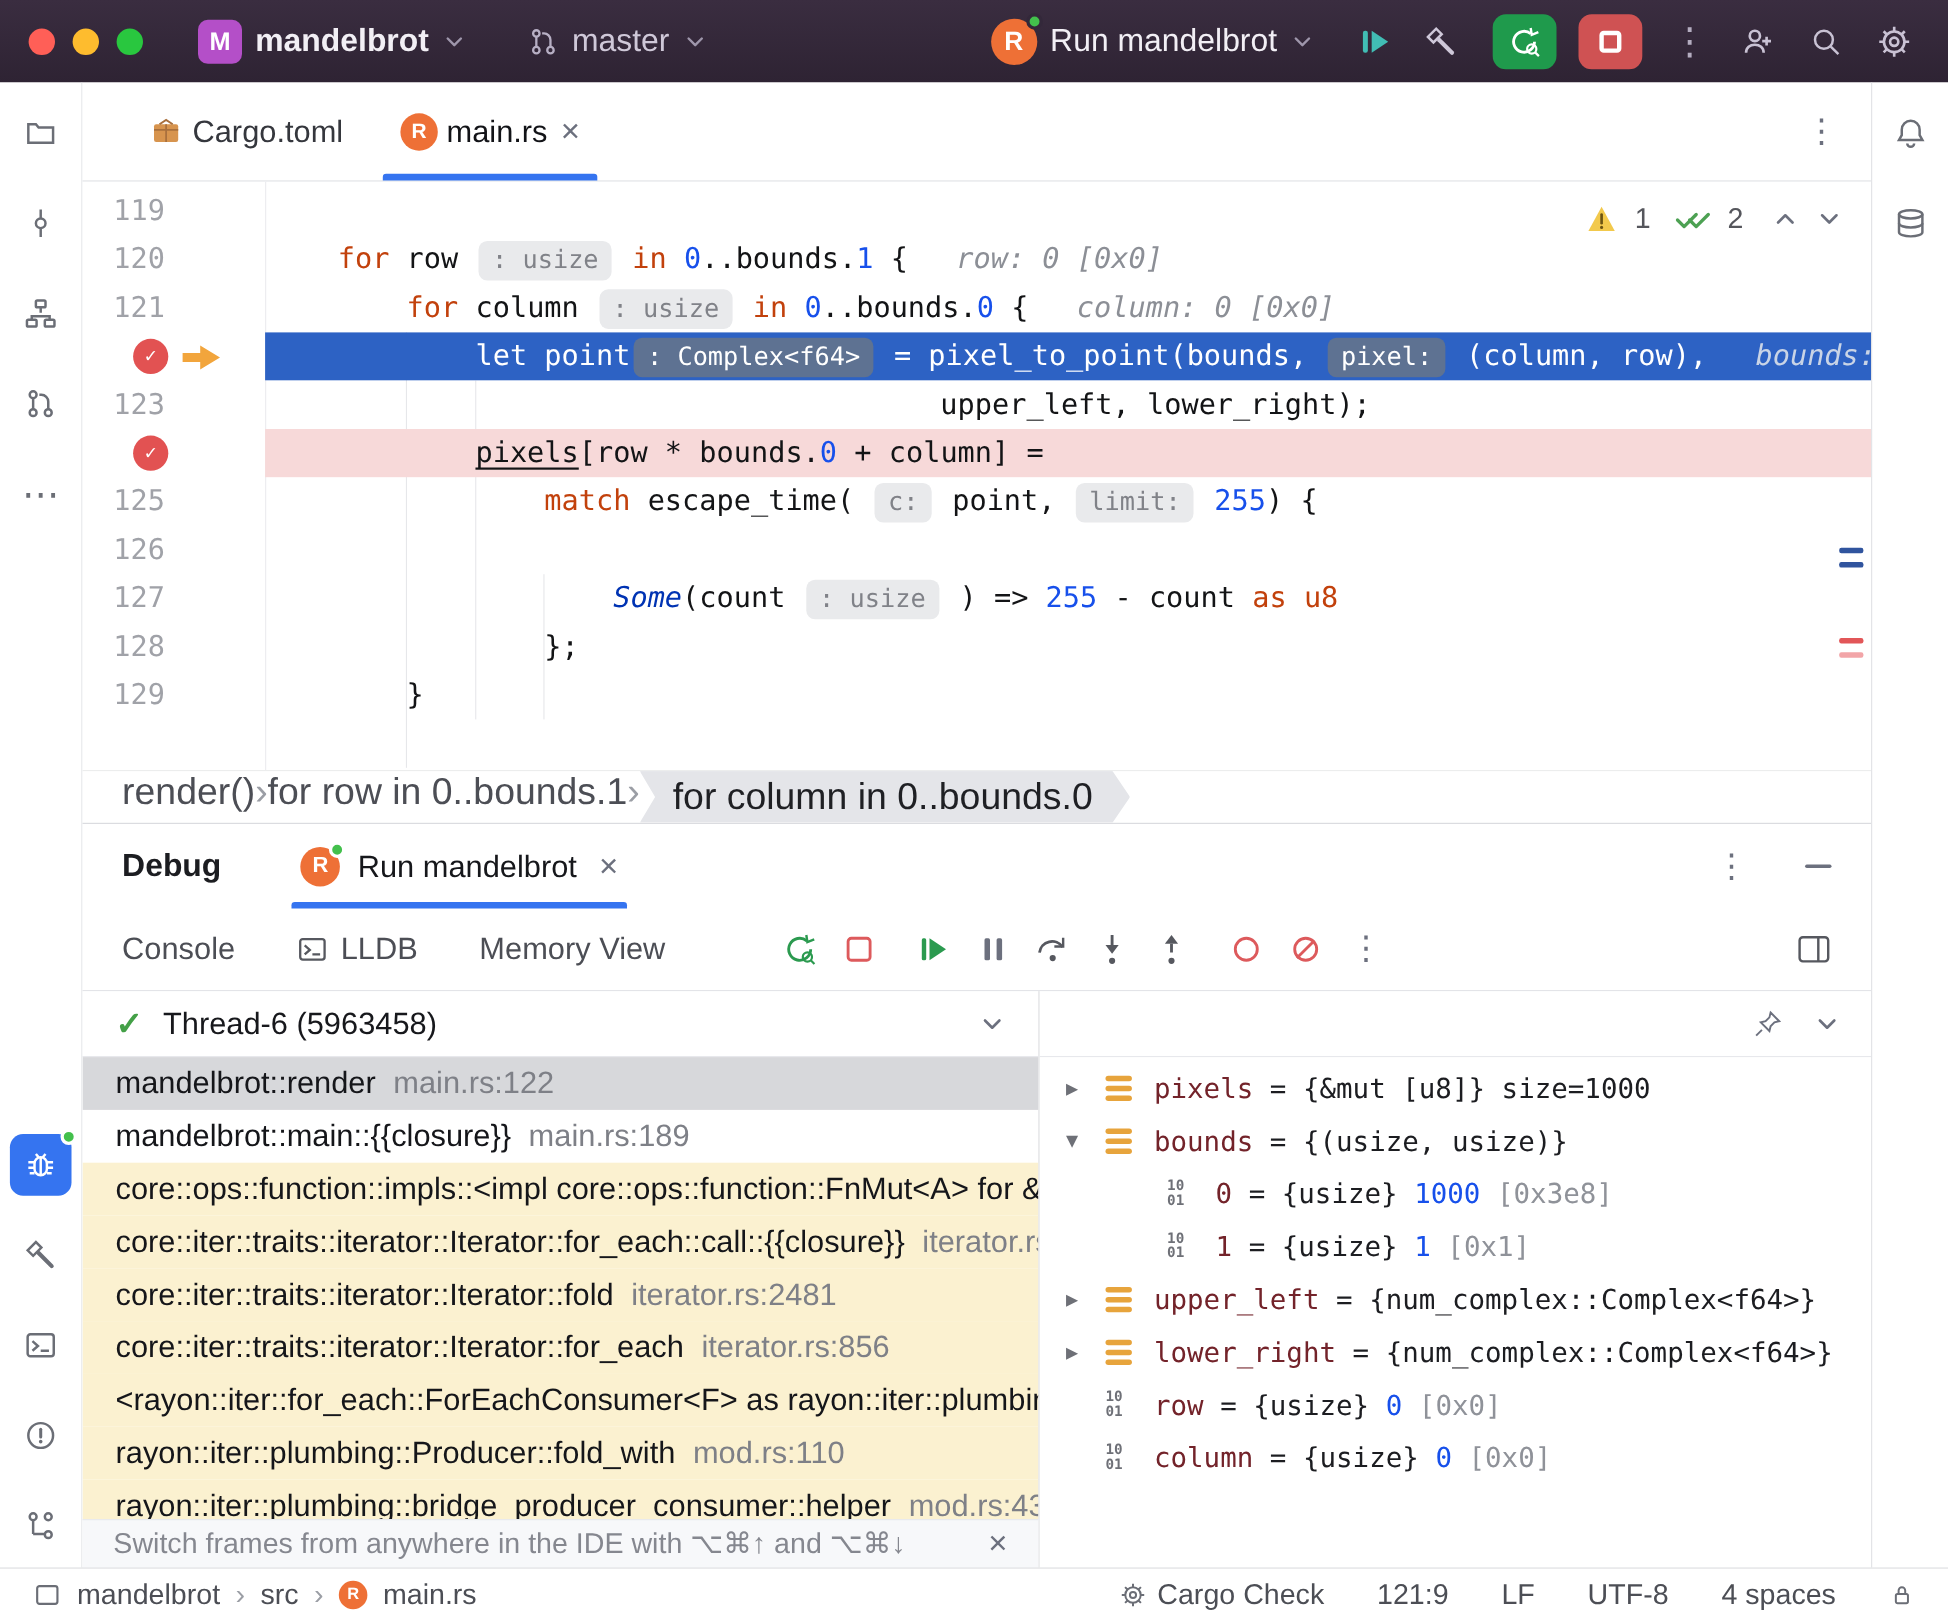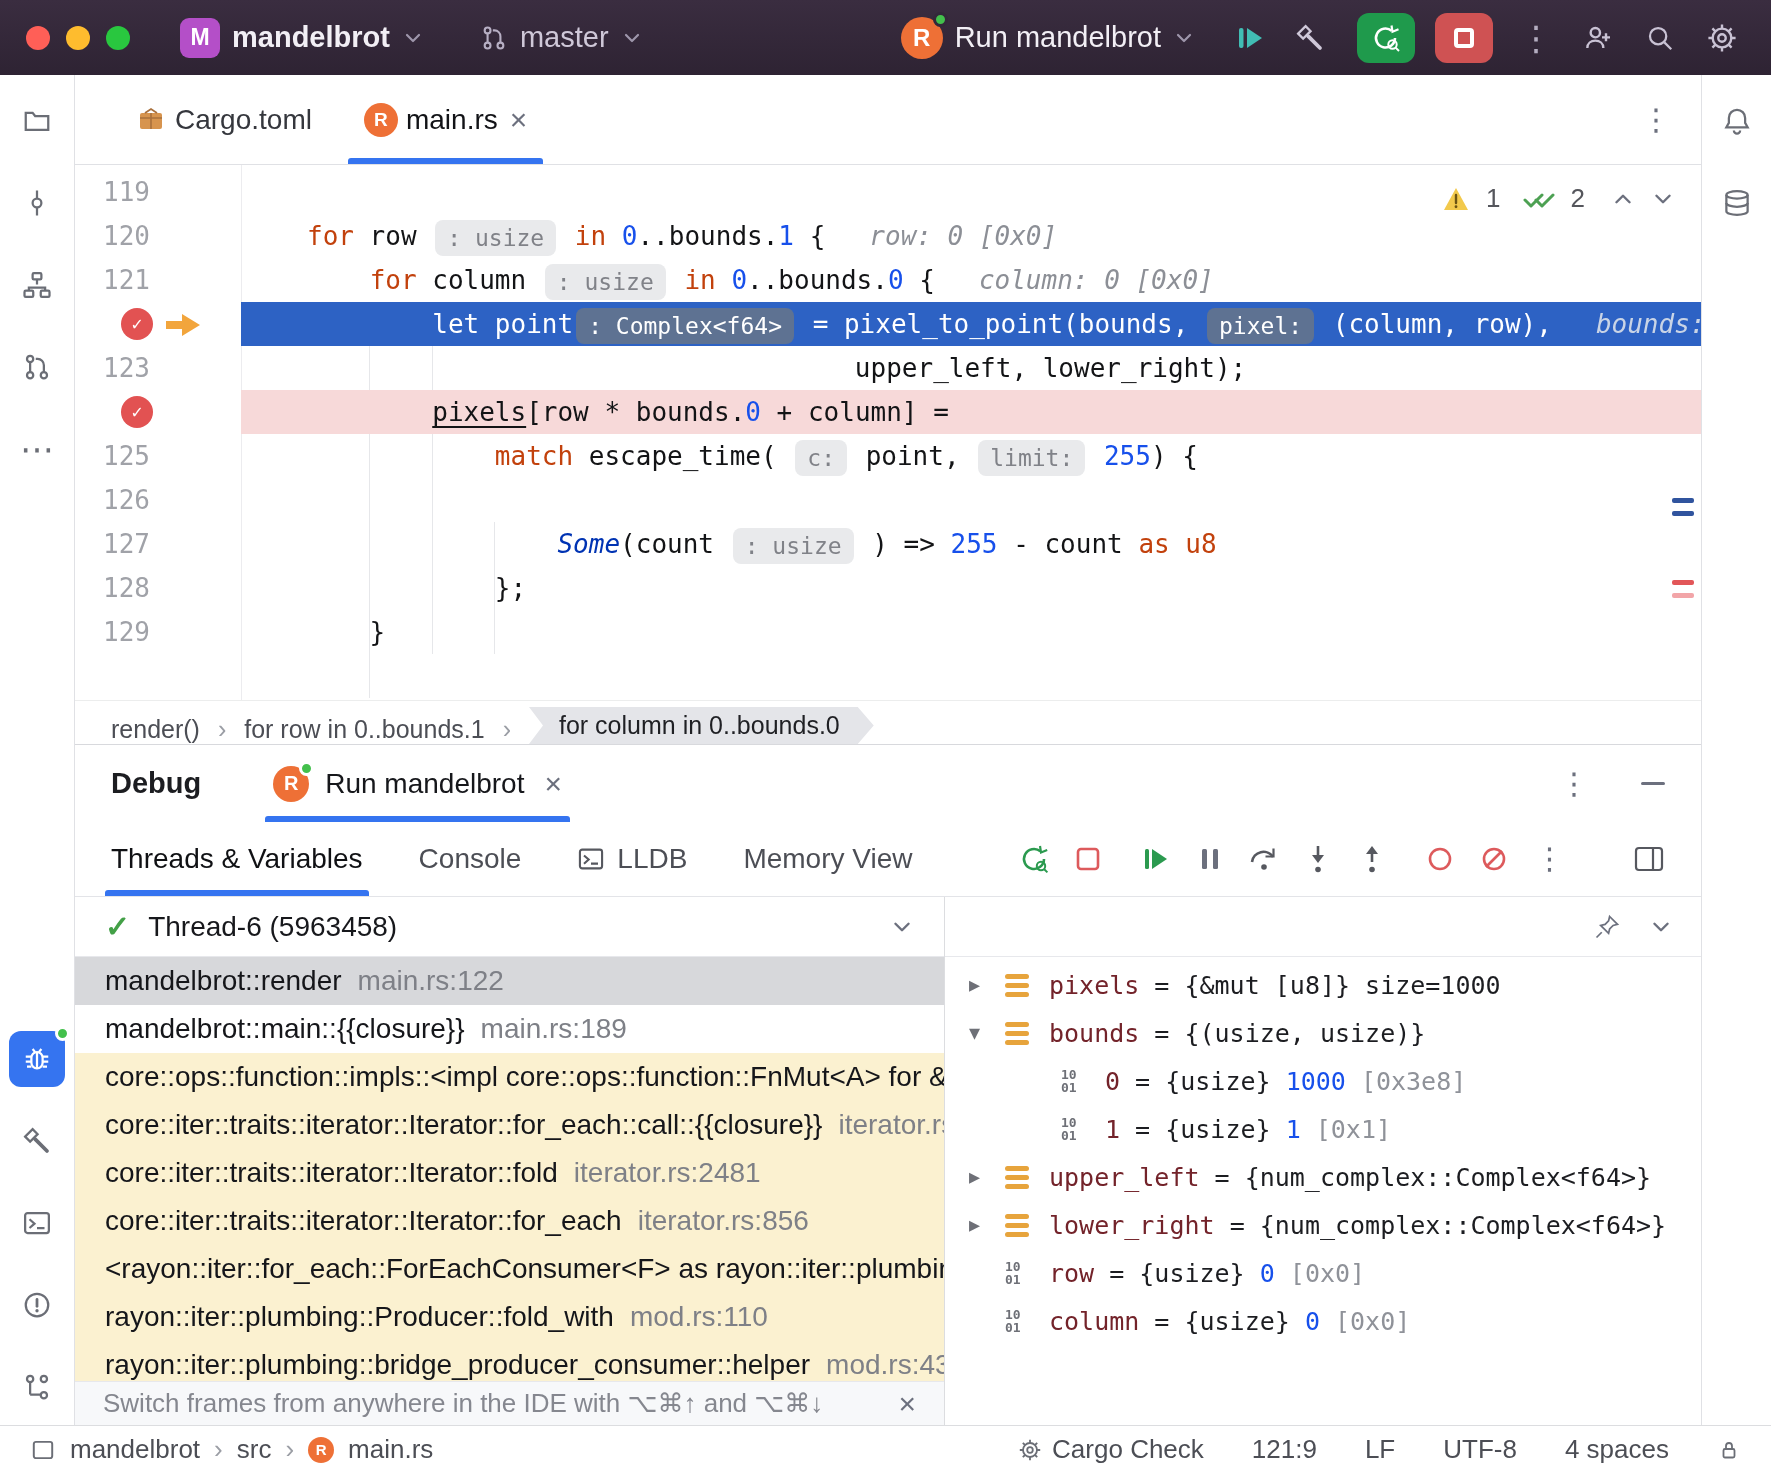--- a/index.html
+++ b/index.html
@@ -70,21 +70,21 @@
 .wv{text-decoration-line:underline;text-decoration-style:wavy;text-decoration-color:#b9bdc4;text-decoration-thickness:1.5px;text-underline-offset:7px}
 .num.wv{text-decoration-line:underline;text-decoration-style:wavy;text-decoration-color:#b9bdc4}
 .pill{display:inline-block;background:#e9eaec;color:#808288;border-radius:8px;padding:0 12px;margin:0 3px;font-size:23px;line-height:36px;vertical-align:middle}
 .bg-exec .pill{background:#5e7292;color:#d6dde8}
 .dhint{font-style:italic;color:#8c8f96;margin-left:44px}
 .bg-exec .dhint{color:#c9d4e6}
 .inspect{position:absolute;top:18px;right:26px;display:flex;align-items:center;gap:16px;font-family:"Liberation Sans",sans-serif;font-size:26px;color:#55565c}
 .mark{position:absolute;right:7px;width:22px;height:5px;border-radius:2px}
 
 
-.crumbs{flex:0 0 44px;display:flex;align-items:flex-end;padding-left:36px;font-size:25px;color:#4c4e55;gap:18px;border-top:1px solid #eceded}
+.crumbs{flex:0 0 44px;display:flex;align-items:flex-start;padding-left:36px;font-size:34px;color:#4c4e55;border-top:1px solid #eceded}
 .crumb-sep{color:#9b9ea5}
 .crumb-last{background:#e4e5e9;color:#1f2024;padding:4px 34px 4px 30px;clip-path:polygon(0 0,calc(100% - 16px) 0,100% 50%,calc(100% - 16px) 100%,0 100%,14px 50%)}
 
 
 .dbg-header{flex:0 0 78px;border-top:1px solid #d8d9dd;display:flex;align-items:center;padding:0 36px}
 .dbg-title{font-size:29px;font-weight:700;color:#1c1d21}
 .sess-tab{margin-left:64px;height:100%;display:flex;align-items:center;gap:16px;position:relative;padding:0 8px;font-size:28px;color:#16171b}
 .sess-tab::after{content:"";position:absolute;left:0;right:0;bottom:0;height:6px;border-radius:3px 3px 0 0;background:#3574f0}
 .hdr-right{margin-left:auto;display:flex;align-items:center;gap:52px;color:#55575e}
 .minimize{width:24px;height:3px;background:#6c707e;border-radius:2px}
@@ -418,23 +418,20 @@
           <span>Run mandelbrot</span>
           <span class="tclose">×</span>
         </div>
         <div class="hdr-right">
           <span class="kebab gray">⋮</span>
           <span class="minimize"></span>
         </div>
       </div>
 
       <div class="dbg-tabs">
-        <div class="dtab active">
-            <span>Threads &amp; Variables</span>
-          </div>
         <div class="dtab">
             <span>Console</span>
           </div>
         <div class="dtab">
           <span style="color:#56585f">
               <svg width="28" height="28" viewBox="0 0 24 24" fill="none" stroke="currentColor" stroke-width="1.8">
                 <rect x="2.5" y="4" width="19" height="16" rx="2"></rect>
                 <path d="M6 9l4 3.5L6 16M12 16h6"></path>
               </svg>
             </span>

